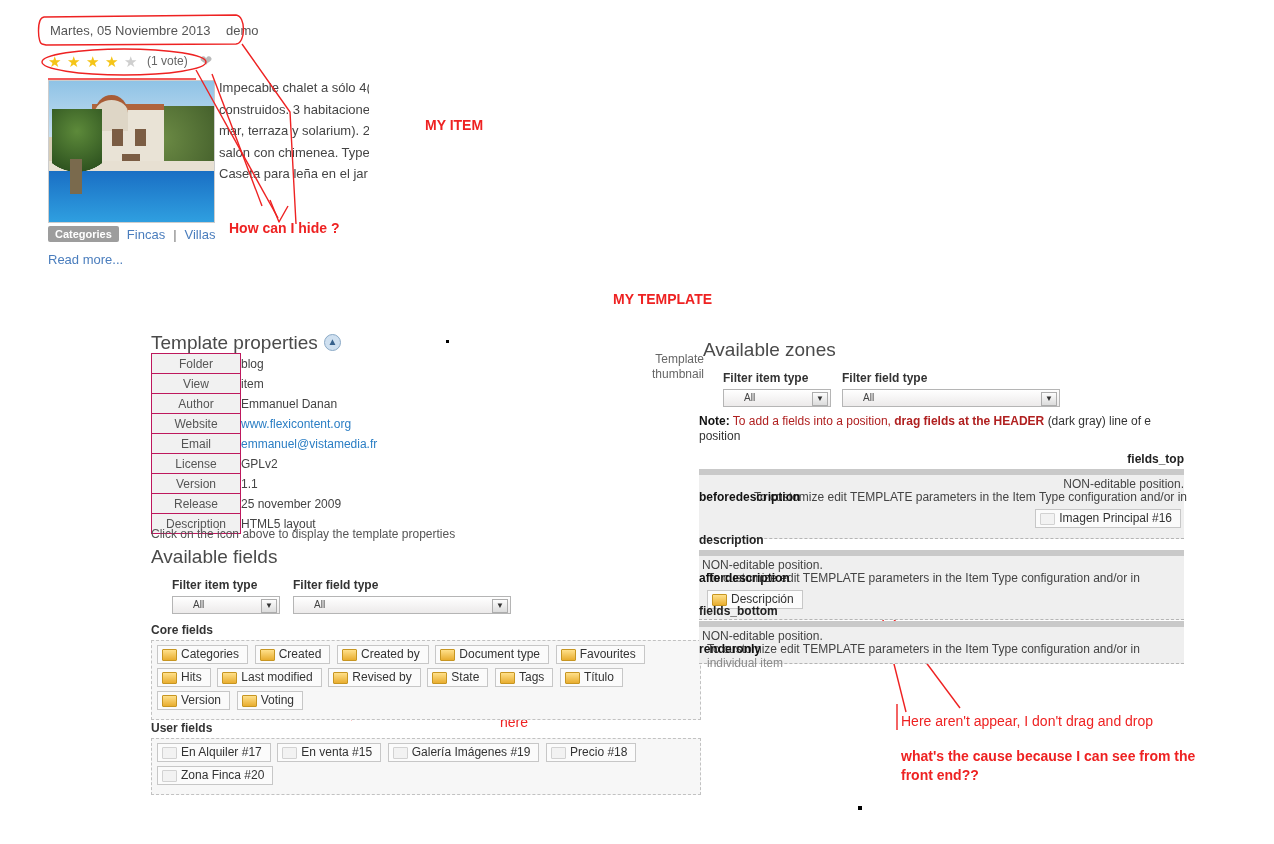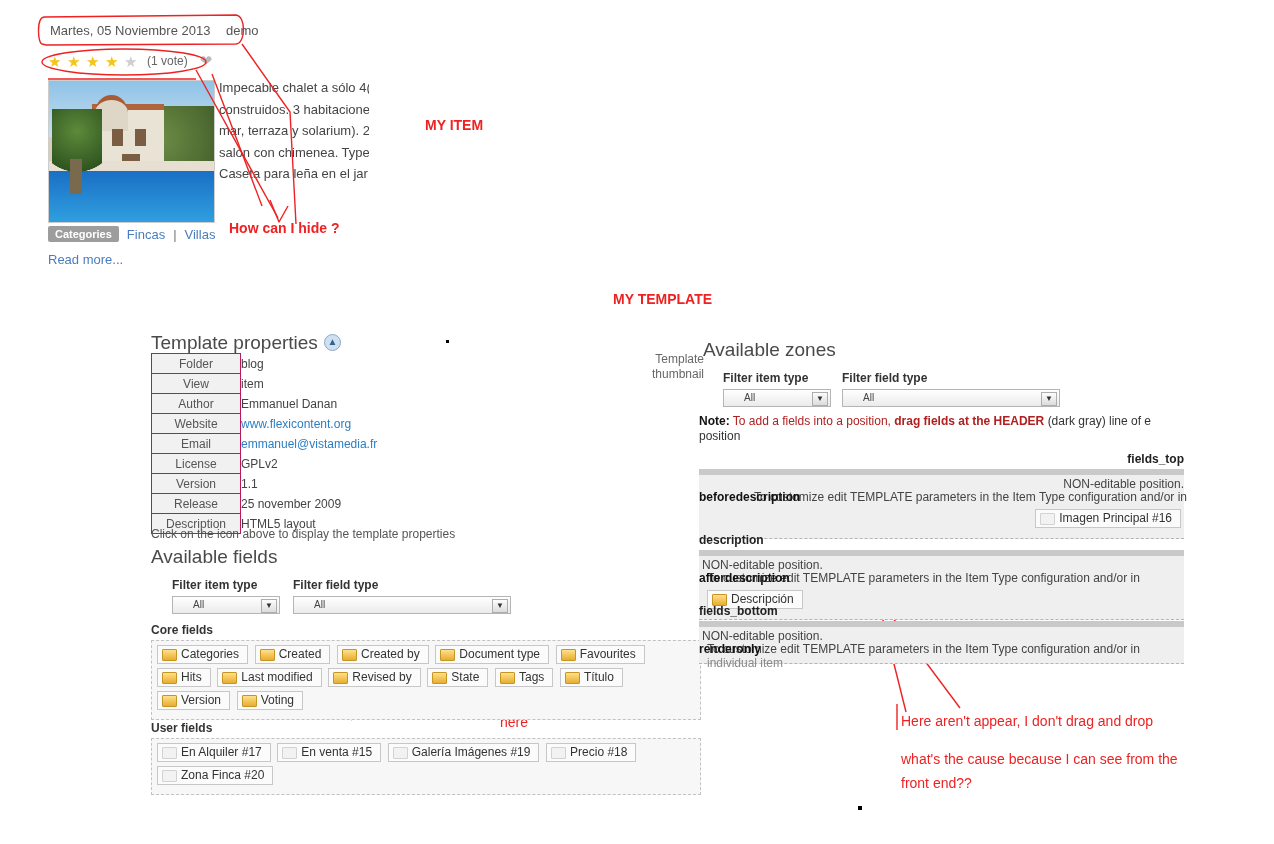--- a/index.html
+++ b/index.html
@@ -54,21 +54,21 @@
        line-height:21.5px;overflow:hidden;height:110px;white-space:nowrap;}
   #item-desc div{white-space:nowrap;}
 
   
   .ann{color:#ee2222;font-weight:bold;font-size:14px;white-space:pre-line;line-height:18px;}
   #ann-myitem{left:425px;top:116px;}
   #ann-hide{left:229px;top:219px;}
   #ann-mytemplate{left:613px;top:290px;}
   #ann-because{left:500px;top:692px;font-weight:normal;line-height:20px;}
   #ann-here1{left:901px;top:712px;font-weight:normal;}
-  #ann-here2{left:901px;top:747px;font-weight:normal;line-height:24px;}
+  #ann-here2{left:901px;top:747px;font-weight:bold;line-height:19px;}
 
   svg.overlay{position:absolute;left:0;top:0;width:1274px;height:844px;
        pointer-events:none;}
 
   
   .panel-h{font-size:19px;color:#4a4a4a;font-weight:normal;}
   #tpl-props-title{left:151px;top:332px;}
   #avail-fields-title{left:151px;top:546px;}
   #avail-zones-title{left:703px;top:339px;}
   #tpl-toggle{display:inline-block;width:15px;height:15px;border-radius:50%;

